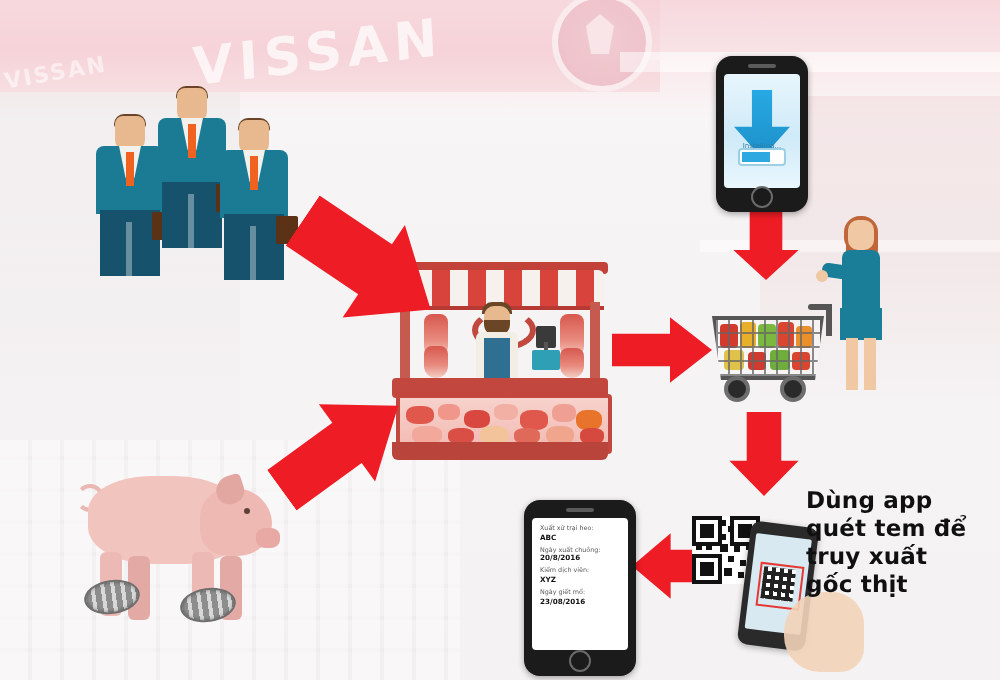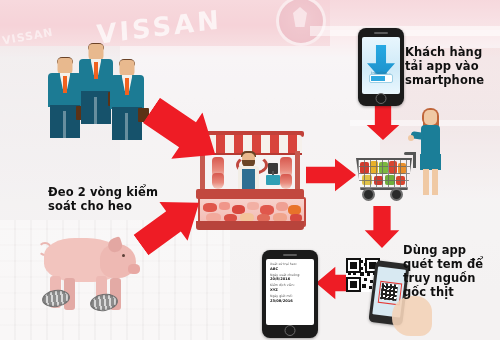--- a/index.html
+++ b/index.html
@@ -661,23 +661,18 @@
         <div class="info-value">XYZ</div>
       </div>
       <div class="info-row">
         <div class="info-label">Ngày giết mổ:</div>
         <div class="info-value">23/08/2016</div>
       </div>
     </div>
     <div class="home"></div>
   </div>
 
-  <div class="label" id="label-pig">Đeo 2 vòng kiểm
-soát cho heo</div>
-  <div class="label" id="label-cust">Khách hàng
-tải app vào
-smartphone</div>
   <div class="label" id="label-scan">Dùng app
 quét tem để
-truy nguồn
+truy xuất
 gốc thịt</div>
 
 </div>
 
 </body></html>

